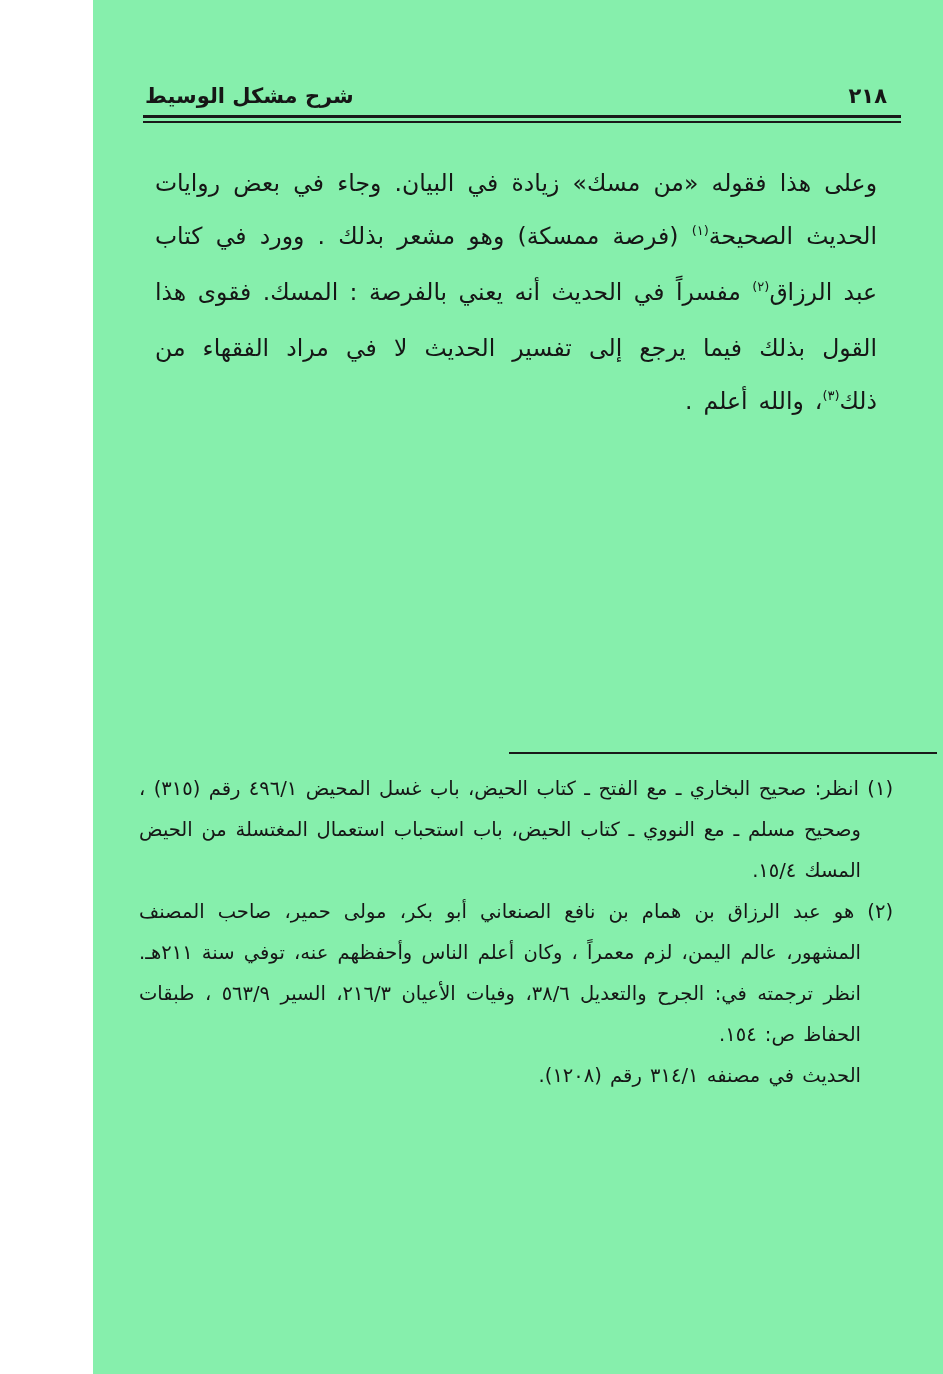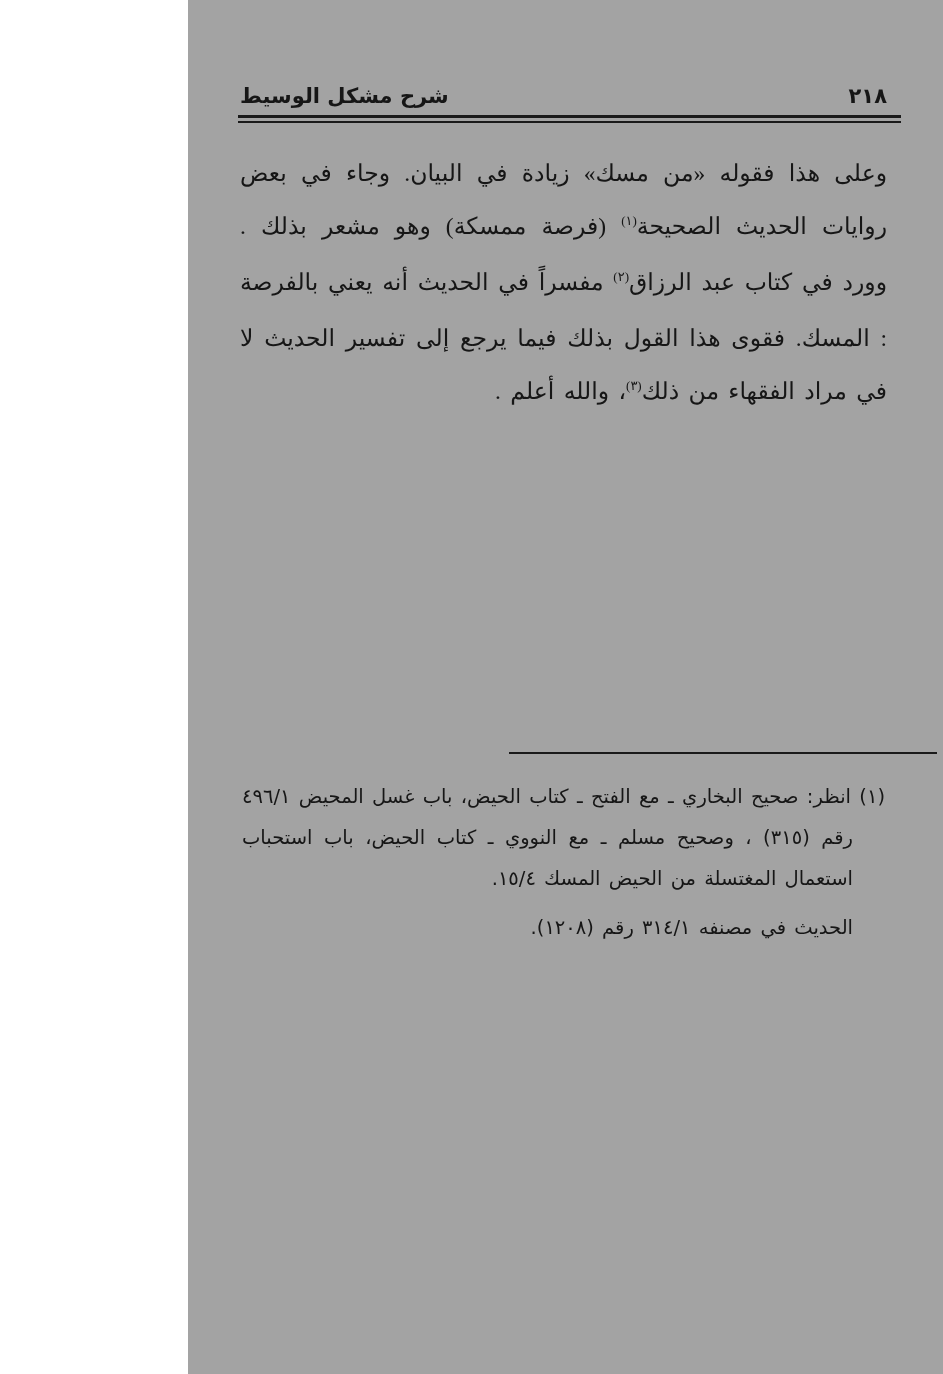--- a/index.html
+++ b/index.html
@@ -3,23 +3,23 @@
 <meta charset="utf-8">
 <style>
   * { box-sizing: border-box; }
   html, body { margin: 0; padding: 0; }
   body {
     background: #ffffff;
     font-family: "DejaVu Sans", sans-serif;
   }
   .page {
     position: relative;
-    width: 755px;
+    width: 850px;
     height: 1374px;
-    background: #a3a3a3;
+    background: #86efac;
     color: #161616;
     direction: rtl;
     overflow: hidden;
   }
   
   .header-title {
     position: absolute;
     top: 84px;
     left: 52px;
     font-size: 21px;
@@ -46,21 +46,21 @@
   .body-text {
     position: absolute;
     top: 141px;
     right: 50px;
     left: 46px;
     font-size: 23.5px;
     line-height: 53px;
     text-align: justify;
     word-spacing: 3.5px;
   }
-  .body-text p { margin: 6px; font-family: Liberation Serif, serif; }
+  .body-text p { margin: 16px; }
   .fn-marker {
     font-size: 13px;
     position: relative;
     top: -9px;
     word-spacing: 0;
   }
   
   .fn-rule {
     position: absolute;
     top: 752px;
@@ -74,21 +74,21 @@
     right: 50px;
     left: 46px;
     font-size: 19.5px;
     line-height: 41px;
     text-align: justify;
     word-spacing: 2px;
   }
   .footnote {
     padding-right: 32px;
   }
-  .footnote p { margin: 8px; }
+  .footnote p { margin: 0; }
   .footnote p.fn-first {
     text-indent: -32px;
   }
   .footnote p.fn-sub {
     text-indent: 0;
   }
 </style>
 </head>
 <body>
 
@@ -102,17 +102,18 @@
     <p><span>وعلى هذا فقوله «من مسك» زيادة في البيان. وجاء في بعض روايات الحديث الصحيحة</span><span class="fn-marker">(١)</span><span> (فرصة ممسكة) وهو مشعر بذلك . وورد في كتاب عبد الرزاق</span><span class="fn-marker">(٢)</span><span> مفسراً في الحديث أنه يعني بالفرصة : المسك. فقوى هذا القول بذلك فيما يرجع إلى تفسير الحديث لا في مراد الفقهاء من ذلك</span><span class="fn-marker">(٣)</span><span>، والله أعلم .</span></p>
   </div>
 
   <div class="fn-rule"></div>
 
   <section class="footnotes">
     <div class="footnote">
       <p class="fn-first">(١) انظر: صحيح البخاري ـ مع الفتح ـ كتاب الحيض، باب غسل المحيض ٤٩٦/١ رقم (٣١٥) ، وصحيح مسلم ـ مع النووي ـ كتاب الحيض، باب استحباب استعمال المغتسلة من الحيض المسك ١٥/٤.</p>
     </div>
     <div class="footnote">
+      <p class="fn-first">(٢) هو عبد الرزاق بن همام بن نافع الصنعاني أبو بكر، مولى حمير، صاحب المصنف المشهور، عالم اليمن، لزم معمراً ، وكان أعلم الناس وأحفظهم عنه، توفي سنة ٢١١هـ. انظر ترجمته في: الجرح والتعديل ٣٨/٦، وفيات الأعيان ٢١٦/٣، السير ٥٦٣/٩ ، طبقات الحفاظ ص: ١٥٤.</p>
       <p class="fn-sub">الحديث في مصنفه ٣١٤/١ رقم (١٢٠٨).</p>
     </div>
   </section>
 
 </div>
 
 </body></html>

